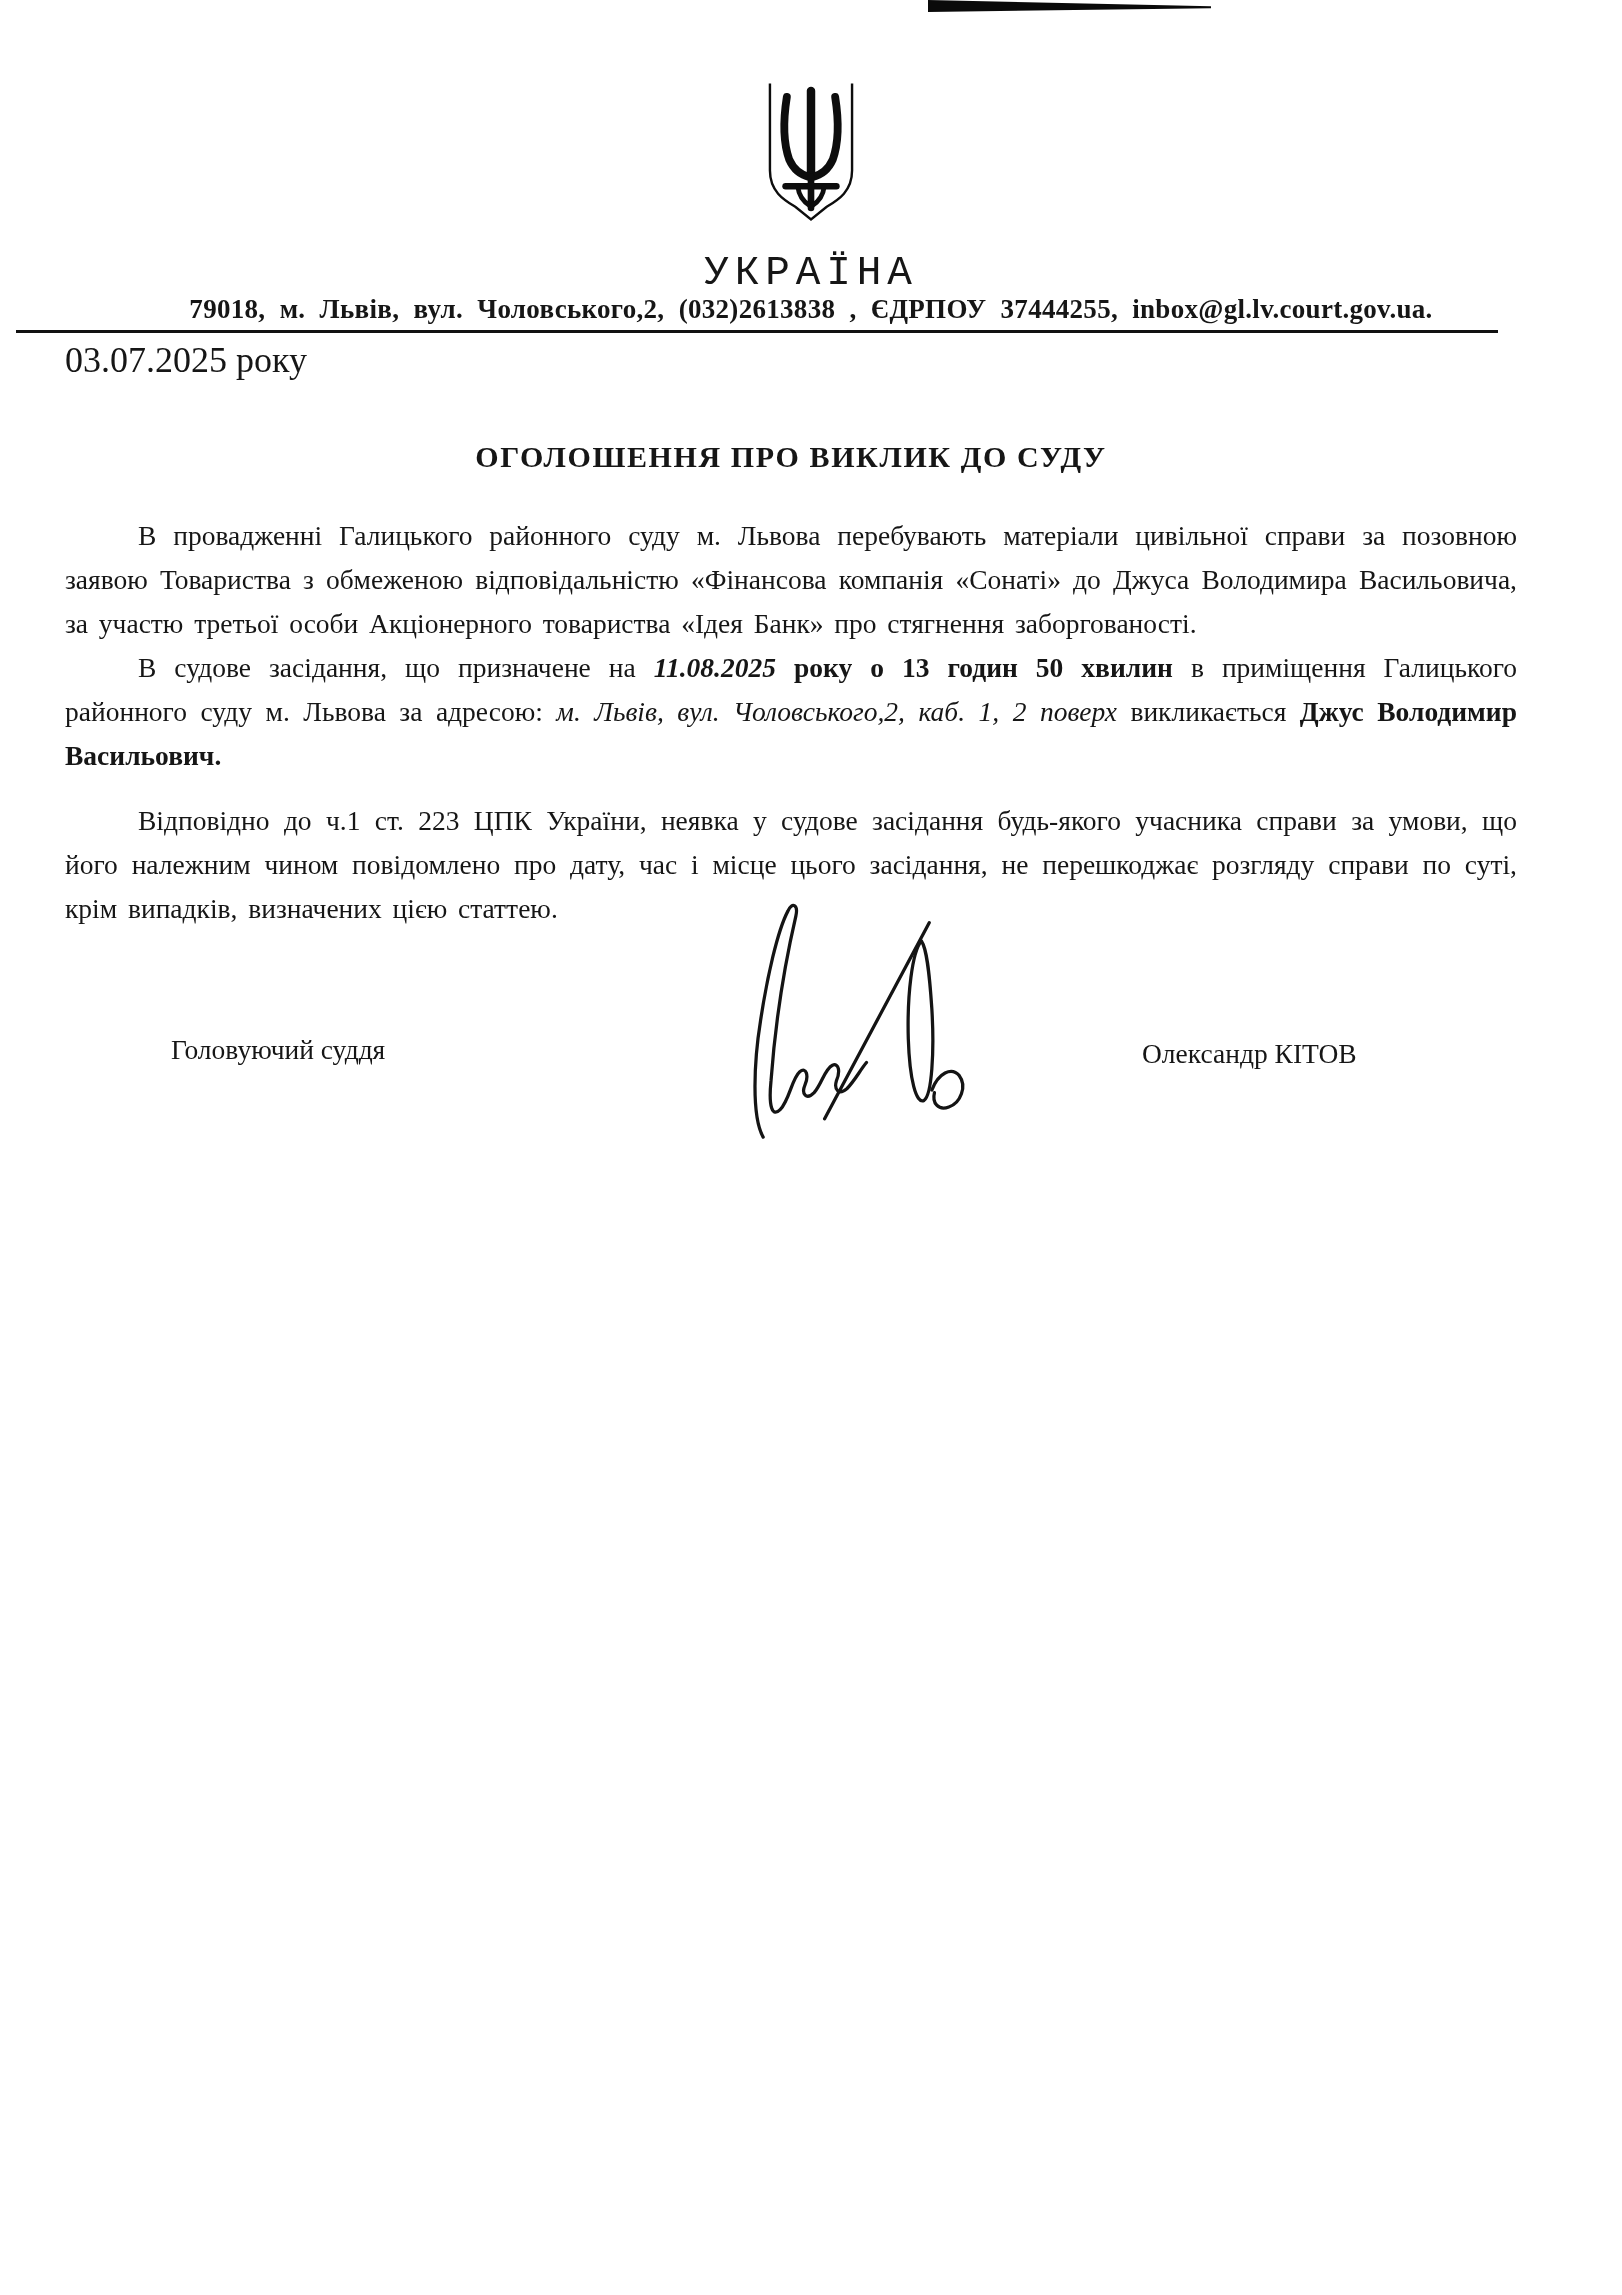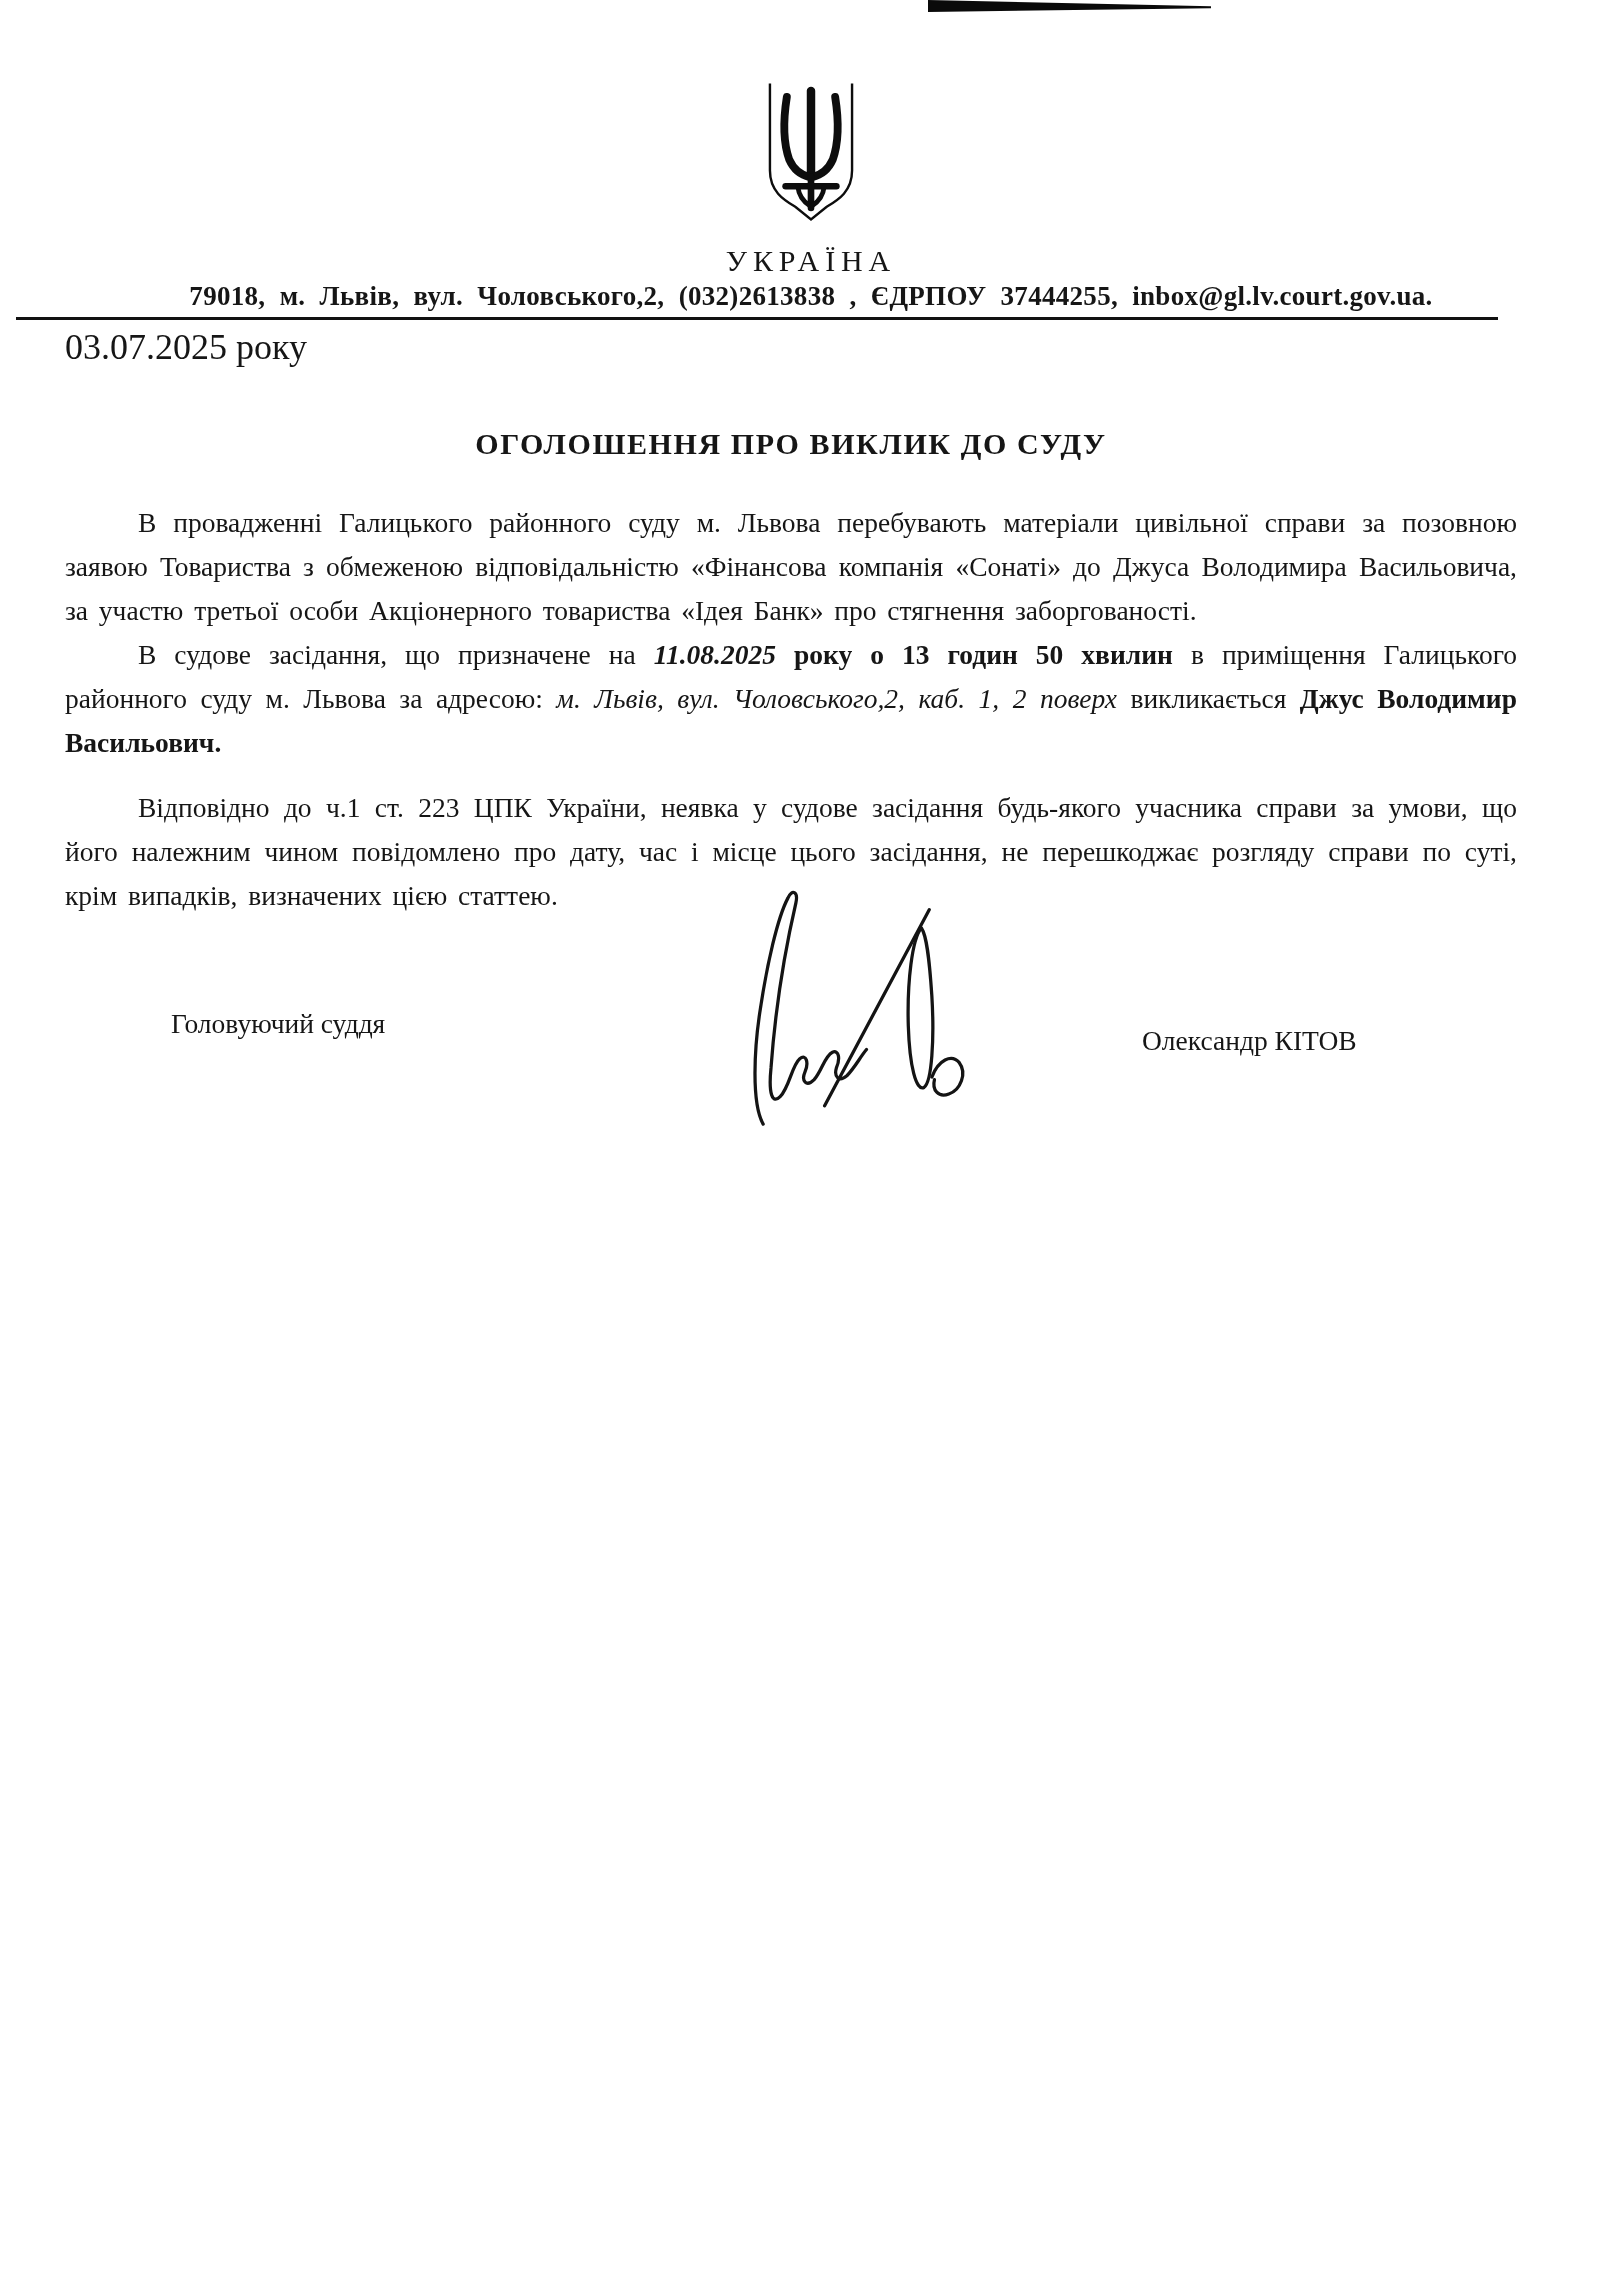--- a/index.html
+++ b/index.html
@@ -16,22 +16,22 @@
   .scan-artifact{
     position:absolute;left:928px;top:0;width:283px;height:13px;
     background:#0a0a0a;
     clip-path:polygon(0% 0%,100% 48%,100% 64%,0% 92%);
   }
   
   .header{ text-align:center; }
   .emblem-wrap{ padding-top:80px; height:157px; }
   .emblem-wrap svg{ display:block;margin:0 auto; }
   .country{
-    margin-top:7px;
-    font-size:30px;line-height:33px;letter-spacing:5.9px;
+    margin-top:20px;
+    font-size:41px;line-height:33px;letter-spacing:5.9px;font-family:Liberation Mono, monospace;
   }
   .court-name{
     margin-top:2.6px;
     font-size:29px;line-height:33px;letter-spacing:1.3px;
   }
   .addr-line{
     margin-top:3.9px;
     font-size:27px;line-height:30px;font-weight:700;
     word-spacing:7.2px;letter-spacing:0.3px;
     white-space:nowrap;
@@ -70,21 +70,21 @@
   .b{ font-weight:700; }
   .i{ font-style:italic; }
   .bi{ font-weight:700;font-style:italic; }
   
   .sig-row{
     position:relative;
     margin-top:71px;
     height:216px;
     font-size:27.5px;
   }
-  .sig-role{ position:absolute;left:171px;top:19px; }
+  .sig-role{ position:absolute;left:171px;top:32px; }
   .sig-name{ position:absolute;left:1142px;top:36px; }
   .sig-mark{ position:absolute;left:686px;top:-106px;width:340px;height:256px; }
   .sig-mark svg{ display:block;width:100%;height:100%; }
 </style>
 </head>
 <body>
 
 <div class="page">
 
   <div class="scan-artifact"></div>

